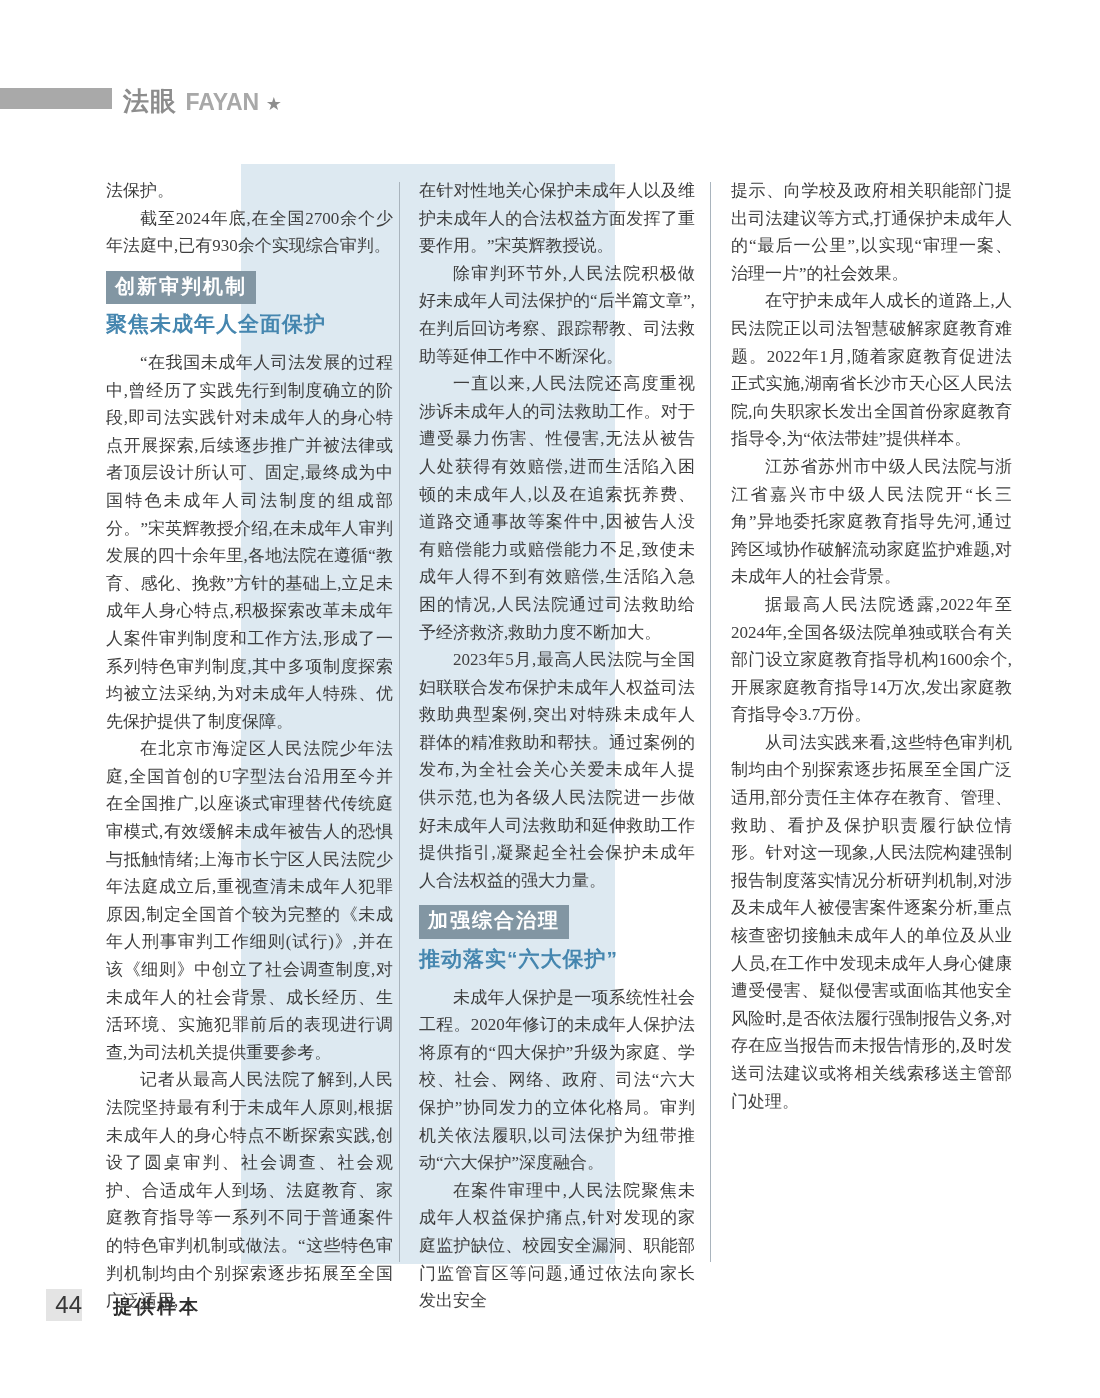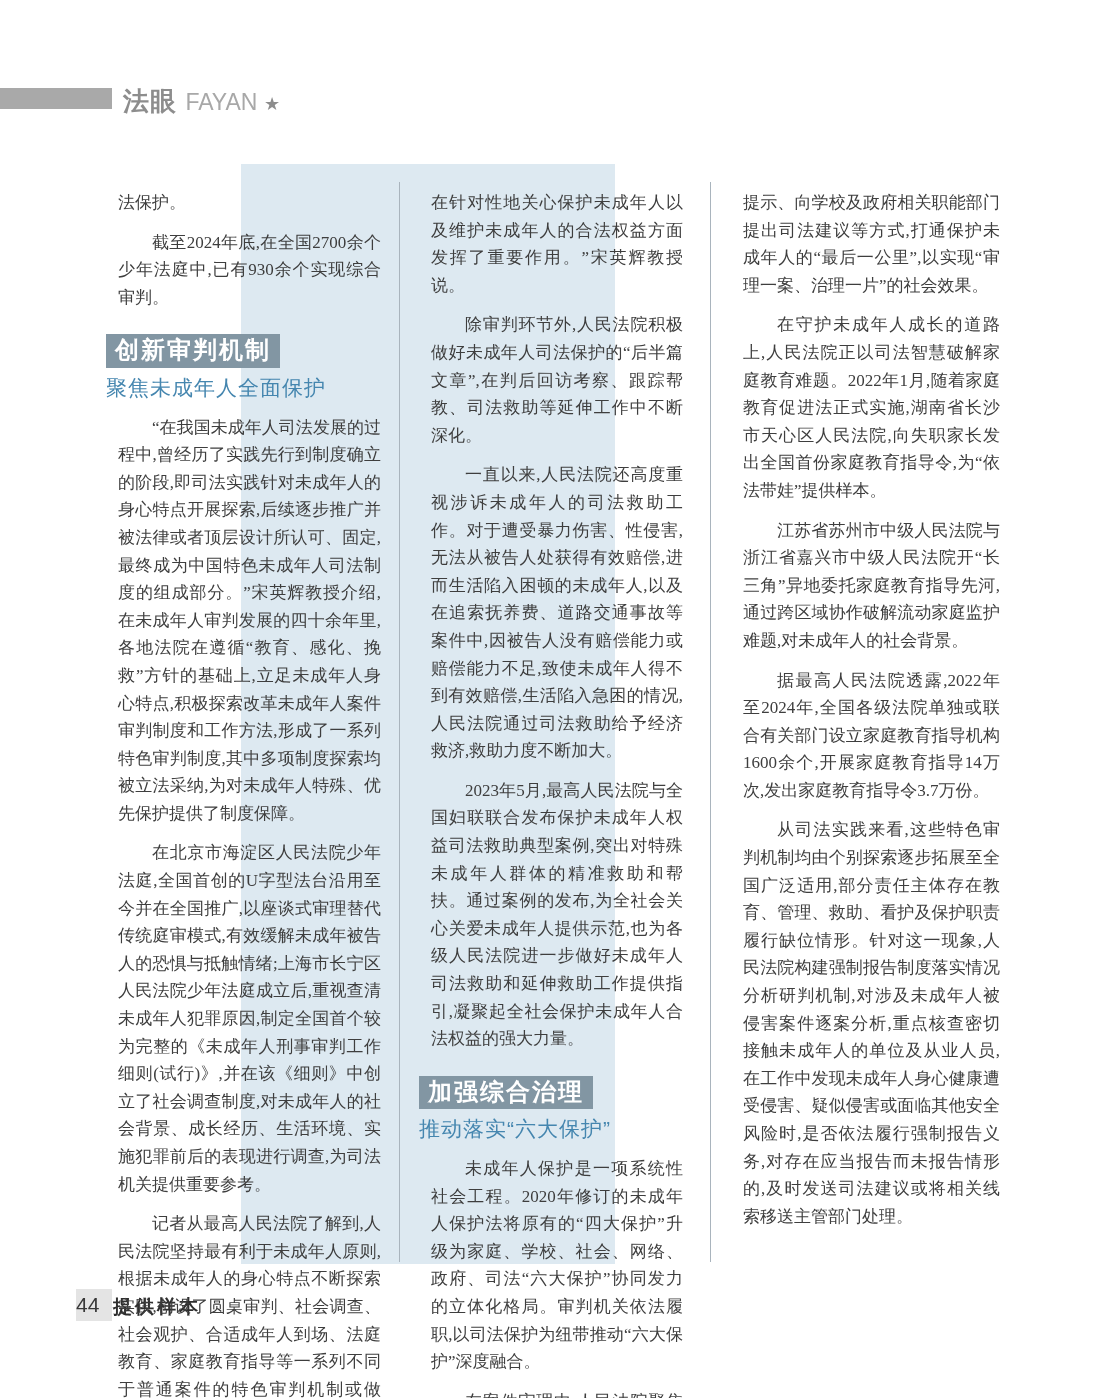--- a/index.html
+++ b/index.html
@@ -4,52 +4,52 @@
 <style>
   html,body{margin:0;padding:0;background:#ffffff;}
   .page{
     position:relative;width:1100px;height:1398px;background:#ffffff;overflow:hidden;
     font-family:"Liberation Serif",serif;
   }
   
   .header-bar{position:absolute;left:0;top:88px;width:112px;height:21px;background:#a9a9a9;}
   .brand{position:absolute;left:123px;top:84px;height:28px;font-family:"Liberation Sans",sans-serif;white-space:nowrap;}
   .brand .cn{font-weight:bold;color:#8d8d8d;font-size:26px;letter-spacing:1px;}
-  .brand .en{color:#a8a8a8;font-size:23px;margin-left:4px;}
+  .brand .en{color:#a8a8a8;font-size:23px;margin-left:4px;font-weight:bold;}
   .brand .star{color:#8d8d8d;font-size:18px;margin-left:2px;}
   
   .blue-panel{position:absolute;left:241px;top:164px;width:374px;height:1100px;background:#dde9f1;}
   .divider{position:absolute;top:182px;height:1080px;width:1px;background:#a9b4bd;}
   .d1{left:399px;}
   .d2{left:710px;}
   
   .col{
     position:absolute;top:177px;z-index:2;color:#3e3e3e;
     font-size:17px;line-height:27.6px;text-align:justify;text-justify:inter-ideograph;
   }
   .col-1{left:106px;width:287px;}
   .col-2{left:419px;width:276px;}
   .col-3{left:731px;width:281px;font-family:Liberation Serif, serif;}
-  .col p{margin:12px;text-indent:2em;}
+  .col p{margin:0;text-indent:2em;}
   .col p.noindent{text-indent:0;}
   .heading-box{
     display:inline-block;margin:11px 0 3px;padding:2px 9px 4px;
     background:#8296a3;color:#ffffff;
-    font-family:"Liberation Sans",sans-serif;font-size:24px;font-weight:bold;letter-spacing:2px;
+    font-family:"Liberation Sans",sans-serif;font-size:20px;font-weight:bold;letter-spacing:2px;
     text-indent:0;
   }
   .heading-blue{
     margin:3px 0 11px;color:#4586af;
-    font-family:"Liberation Sans",sans-serif;font-size:21px;font-weight:normal;letter-spacing:1px;
+    font-family:"Liberation Sans",sans-serif;font-size:21px;font-weight:bold;letter-spacing:1px;
   }
   
   .pagenum{
-    position:absolute;left:76px;top:1289px;width:36px;height:32px;background:#e4e4e4;
-    color:#383838;font-family:"Liberation Sans",sans-serif;font-size:21px;
-    text-align:left;line-height:32px;
+    position:absolute;left:46px;top:1289px;width:36px;height:32px;background:#e4e4e4;
+    color:#383838;font-family:"Liberation Sans",sans-serif;font-size:24px;
+    text-align:right;line-height:32px;
   }
   .journal{
     position:absolute;left:113px;top:1294px;color:#2e2e2e;
     font-family:"Liberation Sans",sans-serif;font-size:19px;font-weight:bold;letter-spacing:3px;
   }
 </style>
 </head>
 <body>
 
 <div class="page">

